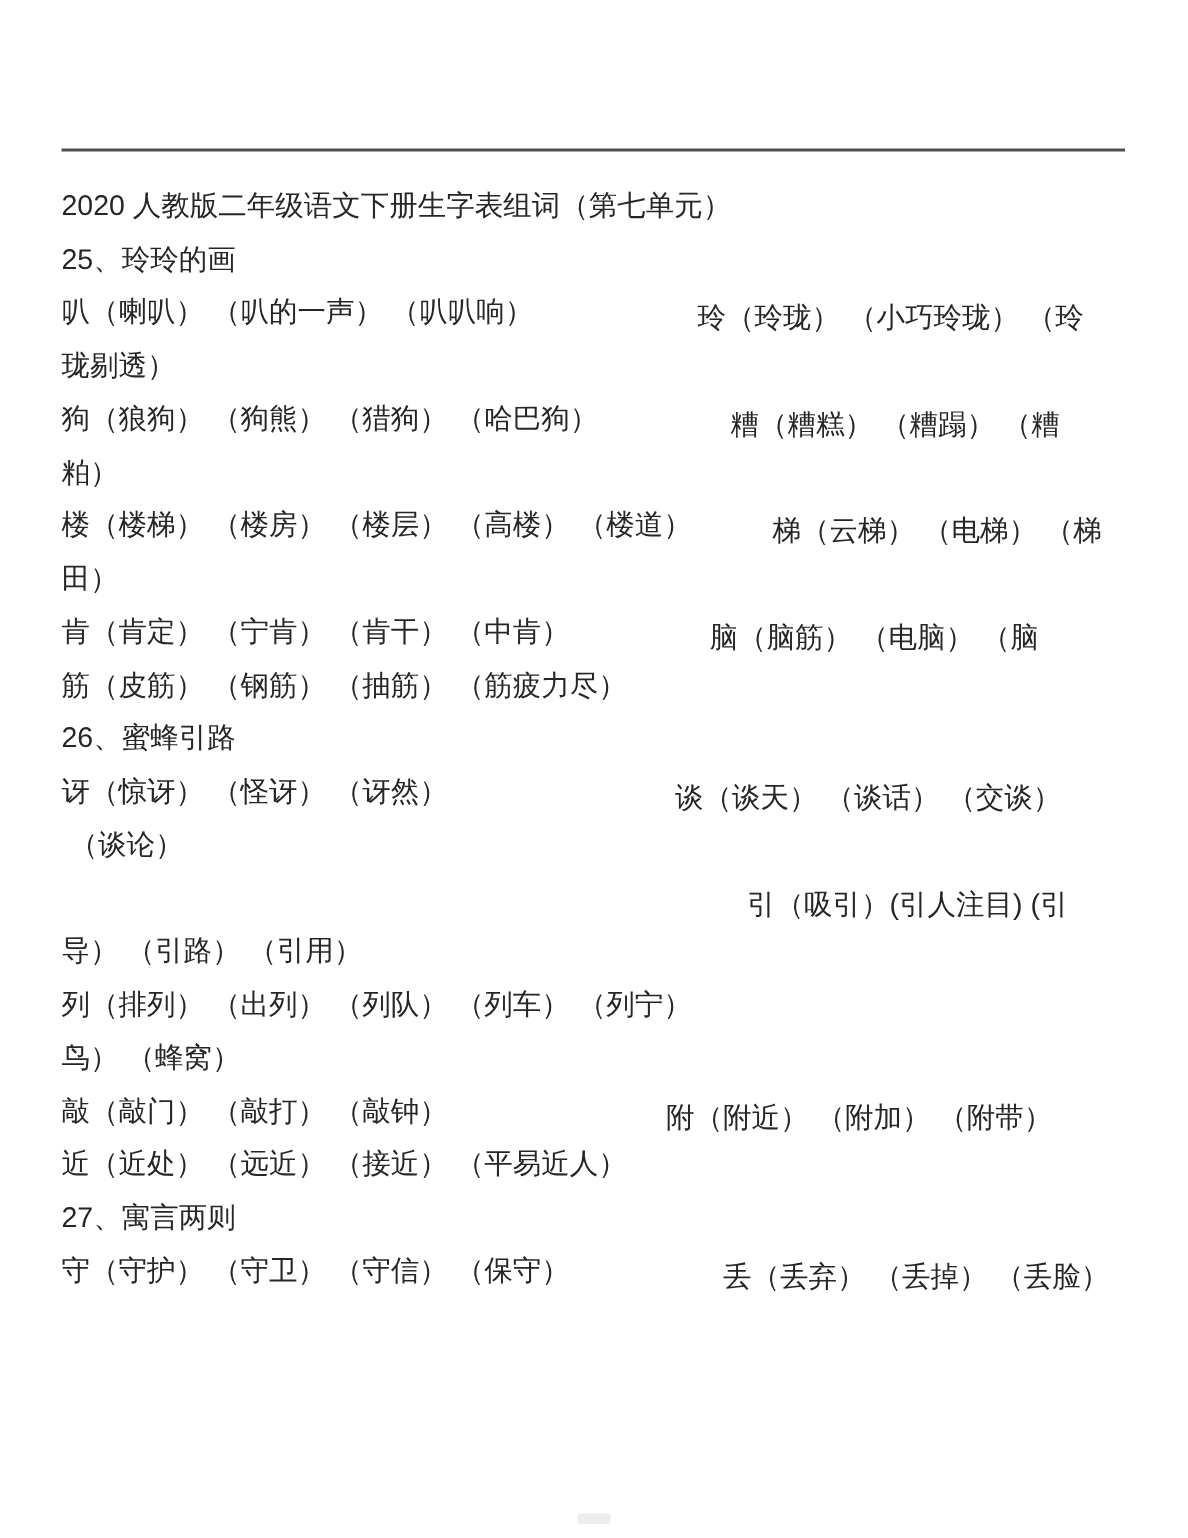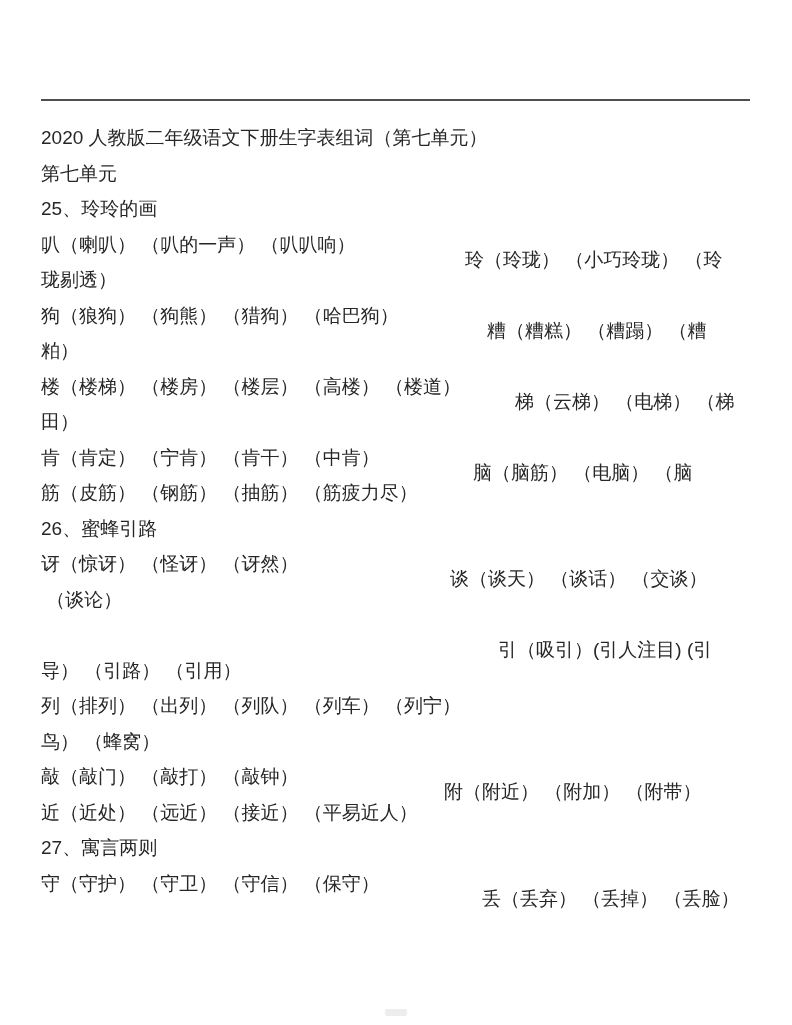--- a/index.html
+++ b/index.html
@@ -33,21 +33,21 @@
   }
   .line {
     position: relative;
     height: 35.5px;
     line-height: 35.5px;
     font-size: 19px;
     white-space: pre;
   }
   .line .rcol {
     position: absolute;
-    top: 15px;
+    top: 4px;
   }
   .smudge {
     position: absolute;
     left: 385px;
     top: 969px;
     width: 22px;
     height: 7px;
     background: #ededed;
     border-radius: 2px;
   }
@@ -56,21 +56,20 @@
 <body>
 
 <div class="page">
 
   <div class="top-rule"></div>
 
   <div class="text-block">
 
     <div class="line"><span>2020 人教版二年级语文下册生字表组词（第七单元）</span></div>
 
-    <div class="line"><span>第七单元</span></div>
 
     <div class="line"><span>25、玲玲的画</span></div>
 
     <div class="line"><span>叭（喇叭） （叭的一声） （叭叭响）</span><span class="rcol" style="left:424px">玲（玲珑） （小巧玲珑） （玲</span></div>
 
     <div class="line"><span>珑剔透）</span></div>
 
     <div class="line"><span>狗（狼狗） （狗熊） （猎狗） （哈巴狗）</span><span class="rcol" style="left:446px">糟（糟糕） （糟蹋） （糟</span></div>
 
     <div class="line"><span>粕）</span></div>

